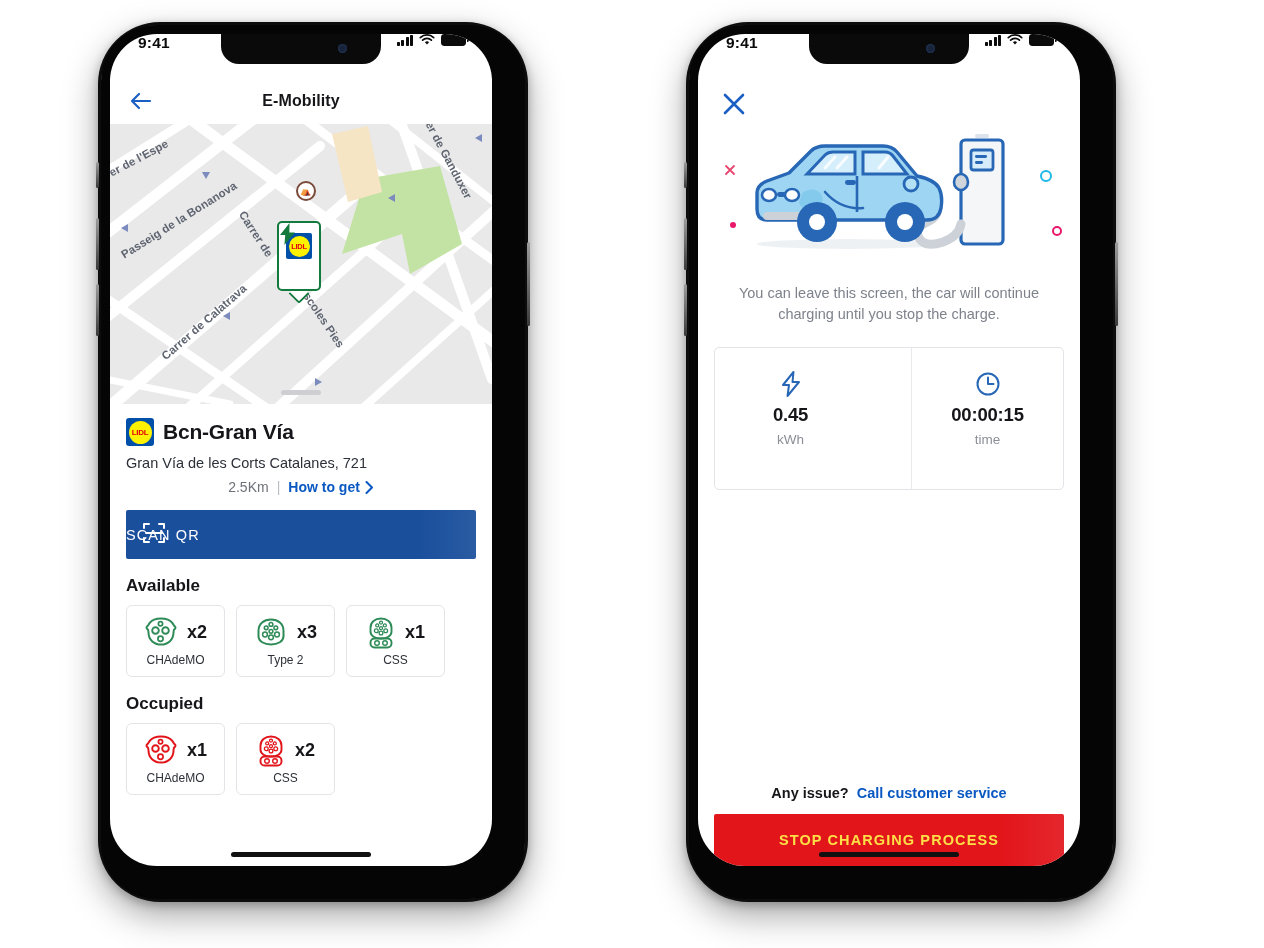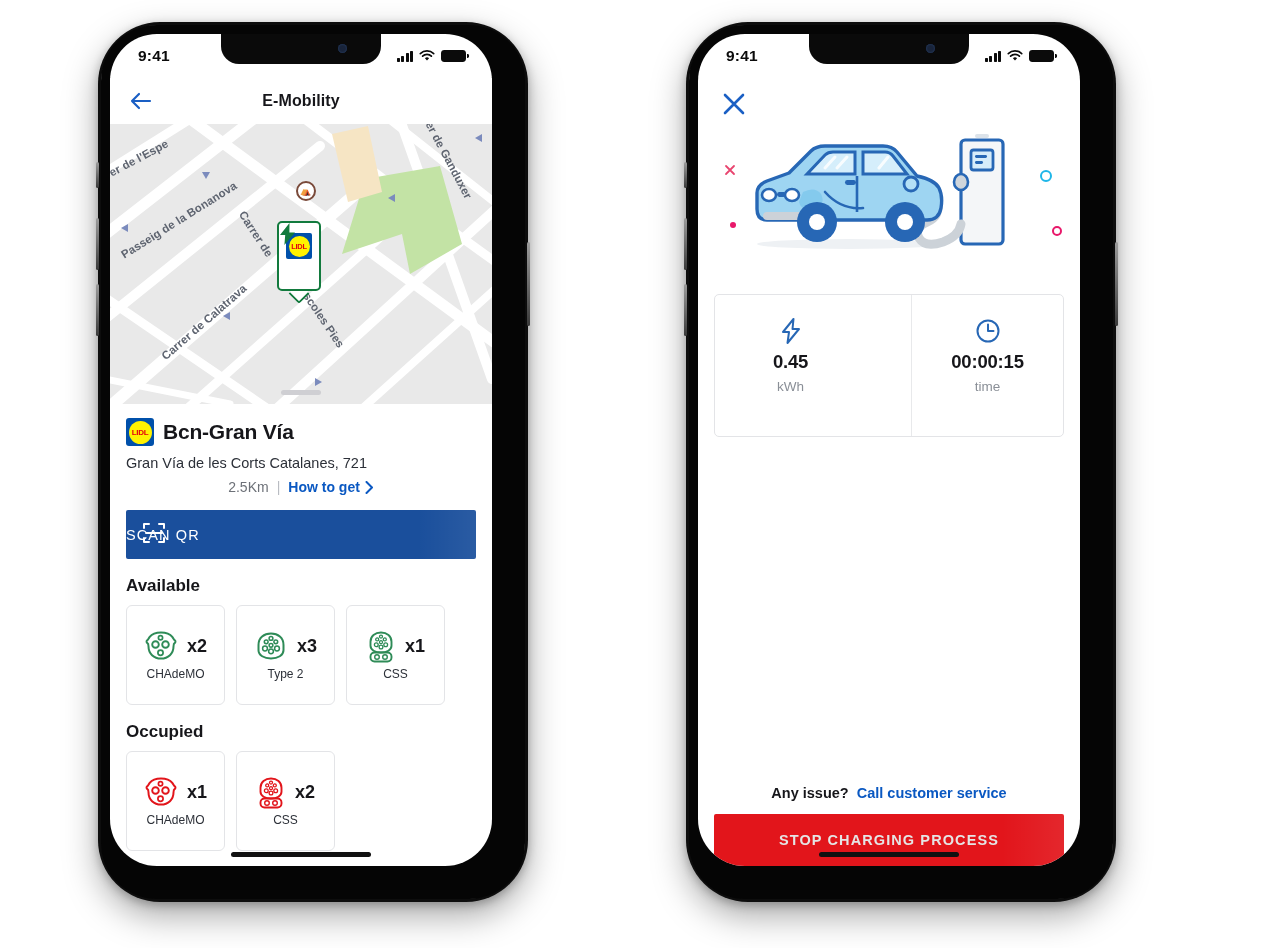--- a/index.html
+++ b/index.html
@@ -56,21 +56,21 @@
     z-index: 8;
   }
   .notch-cam {
     position: absolute; right: 34px; top: 10px;
     width: 9px; height: 9px; border-radius: 50%;
     background: #19243a;
     box-shadow: inset 0 0 2px #2d4a78;
   }
   .statusbar {
     position: relative; height: 44px;
-    display: flex; align-items: center; justify-content: space-between;
+    display: flex; align-items: flex-start; justify-content: space-between;
     padding: 0 26px 0 28px;
     z-index: 9;
   }
   .sb-time { font-size: 15.5px; font-weight: 700; color: #0b0b0b; letter-spacing: .2px; }
   .sb-right { display: flex; align-items: center; gap: 6px; }
   .sig { display: flex; align-items: flex-end; gap: 1.5px; height: 11px; }
   .sig i { width: 3px; background: #0b0b0b; border-radius: .7px; display: block; }
   .sig i:nth-child(1){ height: 4px; } .sig i:nth-child(2){ height: 6px; }
   .sig i:nth-child(3){ height: 8.5px; } .sig i:nth-child(4){ height: 11px; }
   .batt {
@@ -163,21 +163,21 @@
   .scanqr .lbl {
     position: absolute; left: 0; right: 0; text-align: left;
     font-size: 14.5px; font-weight: 400; letter-spacing: 1.1px;
   }
 
   
   .sec-title { margin: 17px 0 9px 0; font-size: 17px; font-weight: 800; color: #16161a; }
   .conn-row { display: flex; gap: 11px; }
   .conn-card {
     border: 1px solid #e3e4e7; border-radius: 6px; background: #fff;
-    height: 100px; padding: 0 12px; display: flex; flex-direction: column;
+    height: 72px; padding: 0 12px; display: flex; flex-direction: column;
     align-items: center; justify-content: center; gap: 3px; min-width: 99px;
   }
   .conn-top { display: flex; align-items: center; gap: 9px; }
   .conn-count { font-size: 18px; font-weight: 800; color: #16161a; }
   .conn-label { font-size: 12px; color: #2c3038; }
 
   
   .close-btn { padding: 14px 0 0 24px; width: 48px; cursor: pointer; }
   .illus-wrap { position: relative; height: 150px; margin-top: 2px; }
   .illus { position: absolute; left: 50%; top: 0; transform: translateX(-50%); }
@@ -210,21 +210,21 @@
   }
 
   .bottom-area { position: absolute; left: 0; right: 0; bottom: 0; padding: 0 16px 0 16px; }
   .issue-row {
     display: flex; align-items: center; justify-content: center; gap: 8px;
     font-size: 14.5px; margin-bottom: 13px;
   }
   .issue-q { font-weight: 800; color: #16161a; }
   .issue-link { font-weight: 700; color: #0a58c2; cursor: pointer; }
   .stop-btn {
-    width: 100%; height: 52px; background: #e2151b; color: #e5e5e5; border: none;
+    width: 100%; height: 52px; background: #e2151b; color: #fde047; border: none;
     border-radius: 2px; font-size: 14.5px; font-weight: 800; letter-spacing: 1.1px;
     position: relative; cursor: pointer; font-family: "Liberation Sans", sans-serif;
   }
   .stop-btn::after {
     content:""; position:absolute; right:0; top:0; bottom:0; width:62px;
     background: linear-gradient(90deg, rgba(255,255,255,0) 0%, rgba(255,255,255,.08) 100%);
   }
   .home-ind {
     position: absolute; left: 50%; transform: translateX(-50%); bottom: 9px;
     width: 140px; height: 5px; border-radius: 3px; background: #111;
@@ -540,20 +540,21 @@
 
           <rect x="24" y="90" width="58" height="8" rx="4" fill="#ccd2d8"></rect>
 
           <circle cx="78" cy="100" r="20" fill="#2767b5"></circle>
           <circle cx="78" cy="100" r="8" fill="#ffffff"></circle>
           <circle cx="166" cy="100" r="20" fill="#2767b5"></circle>
           <circle cx="166" cy="100" r="8" fill="#ffffff"></circle>
         </svg>
       </div>
 
+      <div class="charge-sub">You can leave this screen, the car will continue charging until you stop the charge.</div>
 
       <div class="stats">
         <div class="stat">
           <svg width="24" height="28" viewBox="0 0 24 28">
             <path d="M14.5 2 L4 15 h6 L8.5 26 L20 12 h-6.5 z" fill="none" stroke="#2767b5" stroke-width="2" stroke-linejoin="round"></path>
           </svg>
           <div class="stat-val">0.45</div>
           <div class="stat-unit">kWh</div>
         </div>
         <div class="stat">

